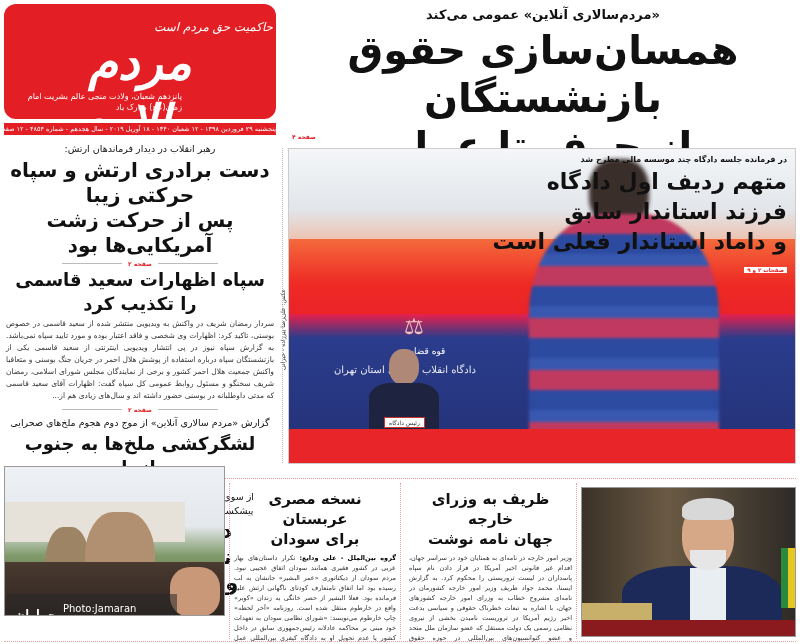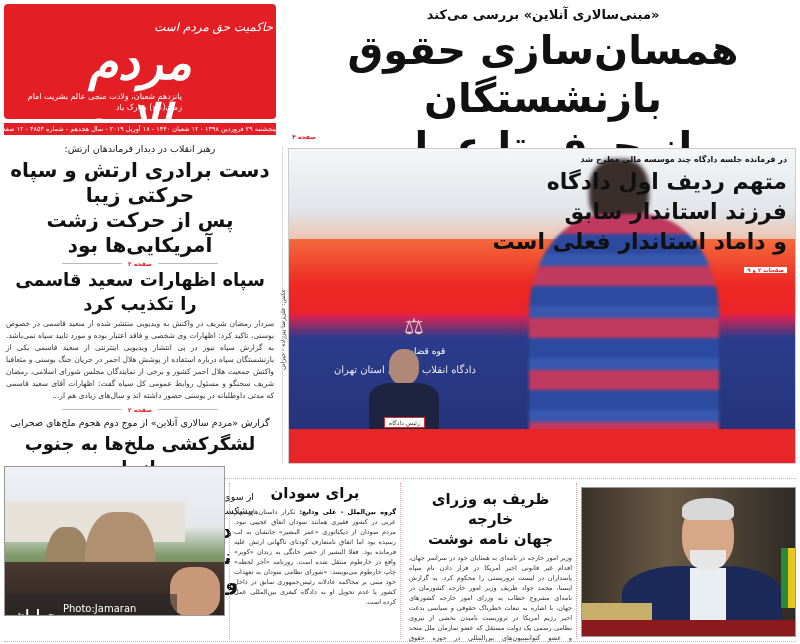--- a/index.html
+++ b/index.html
@@ -1,20 +1,20 @@
 <!DOCTYPE html>
 <html><head>
 <meta charset="utf-8">
 <style>
   * { box-sizing: border-box; margin: 0; padding: 0; }
   html, body { width: 800px; height: 644px; background: #fff; overflow: hidden; }
   body { font-family: "DejaVu Sans", sans-serif; color: #111; position: relative; direction: rtl; }
 
   
-  .masthead { position: absolute; left: 4px; top: 4px; width: 272px; height: 115px; background: #e31e24; border-radius: 4px; overflow: hidden; }
+  .masthead { position: absolute; left: 4px; top: 4px; width: 272px; height: 115px; background: #e31e24; border-radius: 12px; overflow: hidden; }
   .masthead .slogan { position: absolute; top: 16px; left: 150px; font-family: "DejaVu Serif", serif; font-style: italic; color: #fff; font-size: 12px; white-space: nowrap; }
   .masthead .logo { position: absolute; top: 28px; left: 10px; right: 10px; text-align: center; font-family: "DejaVu Serif", serif; font-weight: bold; color: #fff; font-size: 48px; line-height: 60px; letter-spacing: -1px; font-style: italic; }
   .masthead .occasion { position: absolute; bottom: 6px; left: 8px; width: 170px; color: #fff; font-size: 8px; line-height: 11px; text-align: right; }
   .dateline { position: absolute; left: 4px; top: 123px; width: 272px; height: 12px; background: #e31e24; color: #fff; font-size: 6.5px; line-height: 12px; text-align: center; white-space: nowrap; overflow: hidden; }
 
   
   .lead { position: absolute; left: 290px; top: 4px; width: 506px; text-align: center; }
   .lead .kicker { font-size: 13px; font-weight: bold; line-height: 22px; }
   .lead .title { font-size: 40px; font-weight: 900; line-height: 48px; letter-spacing: -1px; font-family: "DejaVu Sans", sans-serif; }
   .page-ref { color: #e31e24; font-size: 6px; font-weight: bold; }
@@ -89,21 +89,21 @@
 <body>
 
 <div class="masthead">
   <div class="slogan">حاکمیت حق مردم است</div>
   <div class="logo">مردم سالاری</div>
   <div class="occasion">پانزدهم شعبان، ولادت منجی عالم بشریت امام زمان(عج) مبارک باد</div>
 </div>
 <div class="dateline">پنجشنبه ۲۹ فروردین ۱۳۹۸ - ۱۲ شعبان ۱۴۴۰ - ۱۸ آوریل ۲۰۱۹ - سال هجدهم - شماره ۴۸۵۴ - ۱۲ صفحه - ۲۰۰۰ تومان</div>
 
 <div class="lead">
-  <div class="kicker">«مبنی‌سالاری آنلاین» بررسی می‌کند</div>
+  <div class="kicker">«مردم‌سالاری آنلاین» عمومی می‌کند</div>
   <div class="title">همسان‌سازی حقوق بازنشستگان</div>
   <div class="title">از حرف تا عمل</div>
 </div>
 <div class="lead-ref page-ref">صفحه ۴</div>
 
 <div class="leftcol">
   <div>
     <div class="kicker">رهبر انقلاب در دیدار فرماندهان ارتش:</div>
     <h2>دست برادری ارتش و سپاه حرکتی زیبا</h2>
     <h2>پس از حرکت زشت آمریکایی‌ها بود</h2>
@@ -185,20 +185,21 @@
   <div class="watermark">
     <span class="wm-logo">جماران</span>
     <span class="wm-text">
       <span style="display:block">Photo:Jamaran</span>
       <span style="display:block">JAMARAN.IR</span>
     </span>
   </div>
 </div>
 
 <div class="sudan-col">
+  <div class="col-title">نسخه مصری عربستان</div>
   <div class="col-title" style="margin-top:0">برای سودان</div>
   <div class="col-body"><b>گروه بین‌الملل - علی ودایع:</b><span> تکرار داستان‌های بهار عربی در کشور فقیری همانند سودان اتفاق عجیبی نبود. مردم سودان از دیکتاتوری «عمر البشیر» جانشان به لب رسیده بود اما اتفاق نامتعارف کودتای ناگهانی ارتش علیه فرمانده بود. فعلا البشیر از حصر خانگی به زندان «کوبر» واقع در خارطوم منتقل شده است. روزنامه «آخر لحظه» چاپ خارطوم می‌نویسد: «شورای نظامی سودان به تعهدات خود مبنی بر محاکمه عادلانه رئیس‌جمهوری سابق در داخل کشور یا عدم تحویل او به دادگاه کیفری بین‌المللی عمل کرده است.</span></div>
 
 </div>
 
 <div class="zarif-col">
   <div class="col-title">ظریف به وزرای خارجه</div>
   <div class="col-title" style="margin-top:0">جهان نامه نوشت</div>
   <div class="col-body">وزیر امور خارجه در نامه‌ای به همتایان خود در سراسر جهان، اقدام غیر قانونی اخیر آمریکا در قرار دادن نام سپاه پاسداران در لیست تروریستی را محکوم کرد. به گزارش ایسنا، محمد جواد ظریف وزیر امور خارجه کشورمان در نامه‌ای مشروح خطاب به وزرای امور خارجه کشورهای جهان، با اشاره به تبعات خطرناک حقوقی و سیاسی بدعت اخیر رژیم آمریکا در تروریست نامیدن بخشی از نیروی نظامی رسمی یک دولت مستقل که عضو سازمان ملل متحد و عضو کنوانسیون‌های بین‌المللی در حوزه حقوق بشردوستانه...</div>
 

